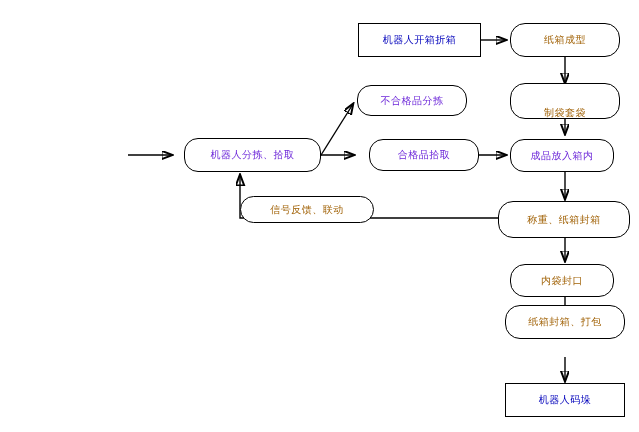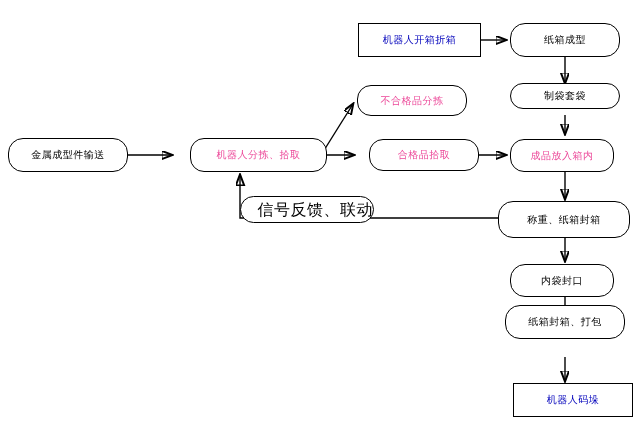--- a/index.html
+++ b/index.html
@@ -23,23 +23,23 @@
     display: flex;
     align-items: center;
     justify-content: center;
     font-size: 10px;
     line-height: 1;
     letter-spacing: 0.5px;
     white-space: nowrap;
     color: #000000;
     z-index: 3;
   }
-  .node.red   { color: #ec4899; border-radius: 14px; }
+  .node.red   { color: #6d28d9; border-radius: 14px; }
   .node.blue  { color: #0000bb; }
-  .node.black { color: #000000; border-radius: 15px; }
+  .node.black { color: #a16207; border-radius: 15px; }
 
   svg.links {
     position: absolute;
     left: 0;
     top: 0;
     width: 639px;
     height: 432px;
     z-index: 1;
   }
   svg.links line, svg.links path {
@@ -78,65 +78,62 @@
 
     <line x1="565" y1="238" x2="565" y2="261" marker-end="url(#ah)"></line>
 
     <line x1="565" y1="296" x2="565" y2="321" marker-end="url(#ah)"></line>
 
     <line x1="565" y1="357" x2="565" y2="381" marker-end="url(#ah)"></line>
 
     <path d="M498,218 L240,218 L240,175" marker-end="url(#ah)"></path>
   </svg>
 
-  <div class="node black" style="left:8px; top:138px; width:120px; height:34px;">
-    <span>金属成型件输送</span>
-  </div>
 
-  <div class="node red" style="left:190px; top:138px; width:137px; height:34px;">
+  <div class="node red" style="left:184px; top:138px; width:137px; height:34px;">
     <span>机器人分拣、拾取</span>
   </div>
 
   <div class="node red" style="left:357px; top:85px; width:110px; height:31px;">
     <span>不合格品分拣</span>
   </div>
 
   <div class="node red" style="left:357px; top:139px; width:110px; height:32px;margin-left:12px;">
     <span>合格品拾取</span>
   </div>
 
   <div class="node blue" style="left:358px; top:23px; width:123px; height:34px;">
     <span>机器人开箱折箱</span>
   </div>
 
   <div class="node black" style="left:510px; top:23px; width:110px; height:34px;">
     <span>纸箱成型</span>
   </div>
 
-  <div class="node black" style="left:510px; top:83px; width:110px; height:26px;">
+  <div class="node black" style="left:510px; top:83px; width:110px; height:36px;align-items:flex-end;">
     <span>制袋套袋</span>
   </div>
 
   <div class="node red" style="left:510px; top:139px; width:104px; height:33px;">
     <span>成品放入箱内</span>
   </div>
 
-  <div class="node black" style="left:240px; top:196px; width:134px; height:27px; font-size:16px;justify-content:flex-end;">
+  <div class="node black" style="left:240px; top:196px; width:134px; height:27px; font-size:10px;">
     <span>信号反馈、联动</span>
   </div>
 
   <div class="node black" style="left:498px; top:201px; width:132px; height:37px;">
     <span>称重、纸箱封箱</span>
   </div>
 
   <div class="node black" style="left:510px; top:264px; width:104px; height:33px;">
     <span>内袋封口</span>
   </div>
 
   <div class="node black" style="left:505px; top:305px; width:120px; height:34px;">
     <span>纸箱封箱、打包</span>
   </div>
 
-  <div class="node blue" style="left:505px; top:383px; width:120px; height:34px;margin-left:8px;">
+  <div class="node blue" style="left:505px; top:383px; width:120px; height:34px;">
     <span>机器人码垛</span>
   </div>
 
 </div>
 
 </body></html>

